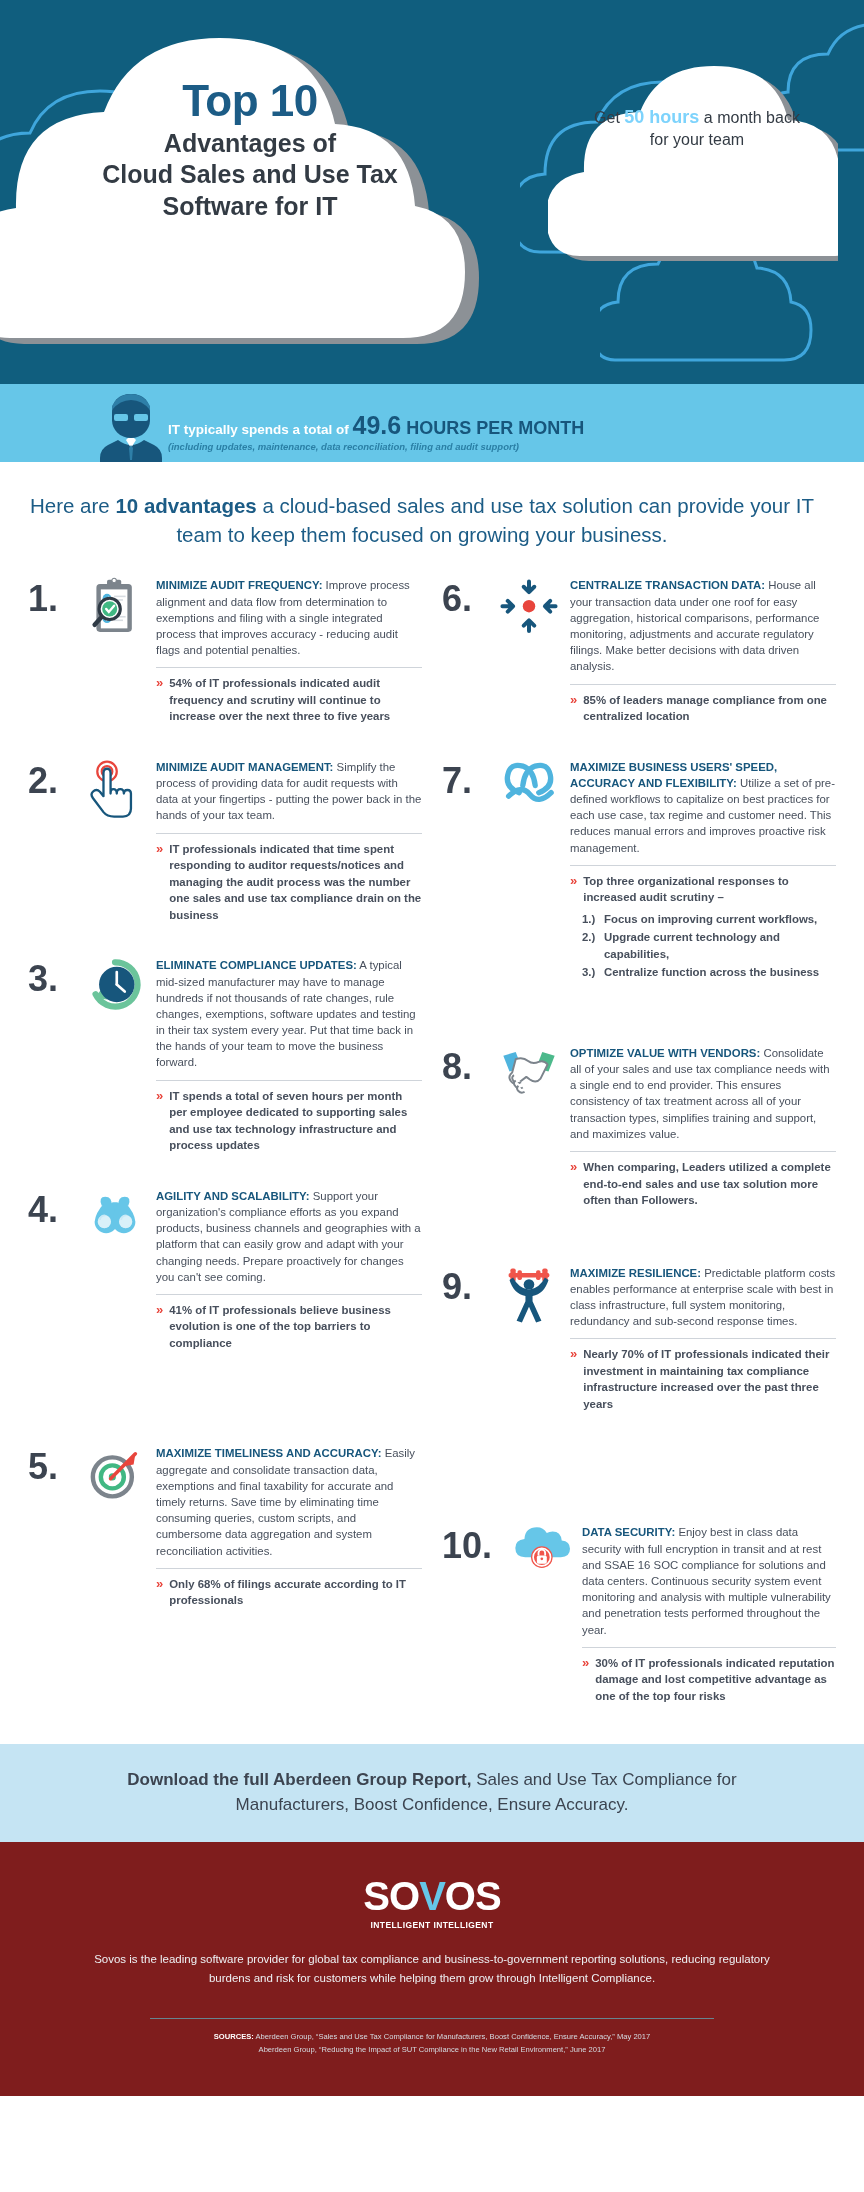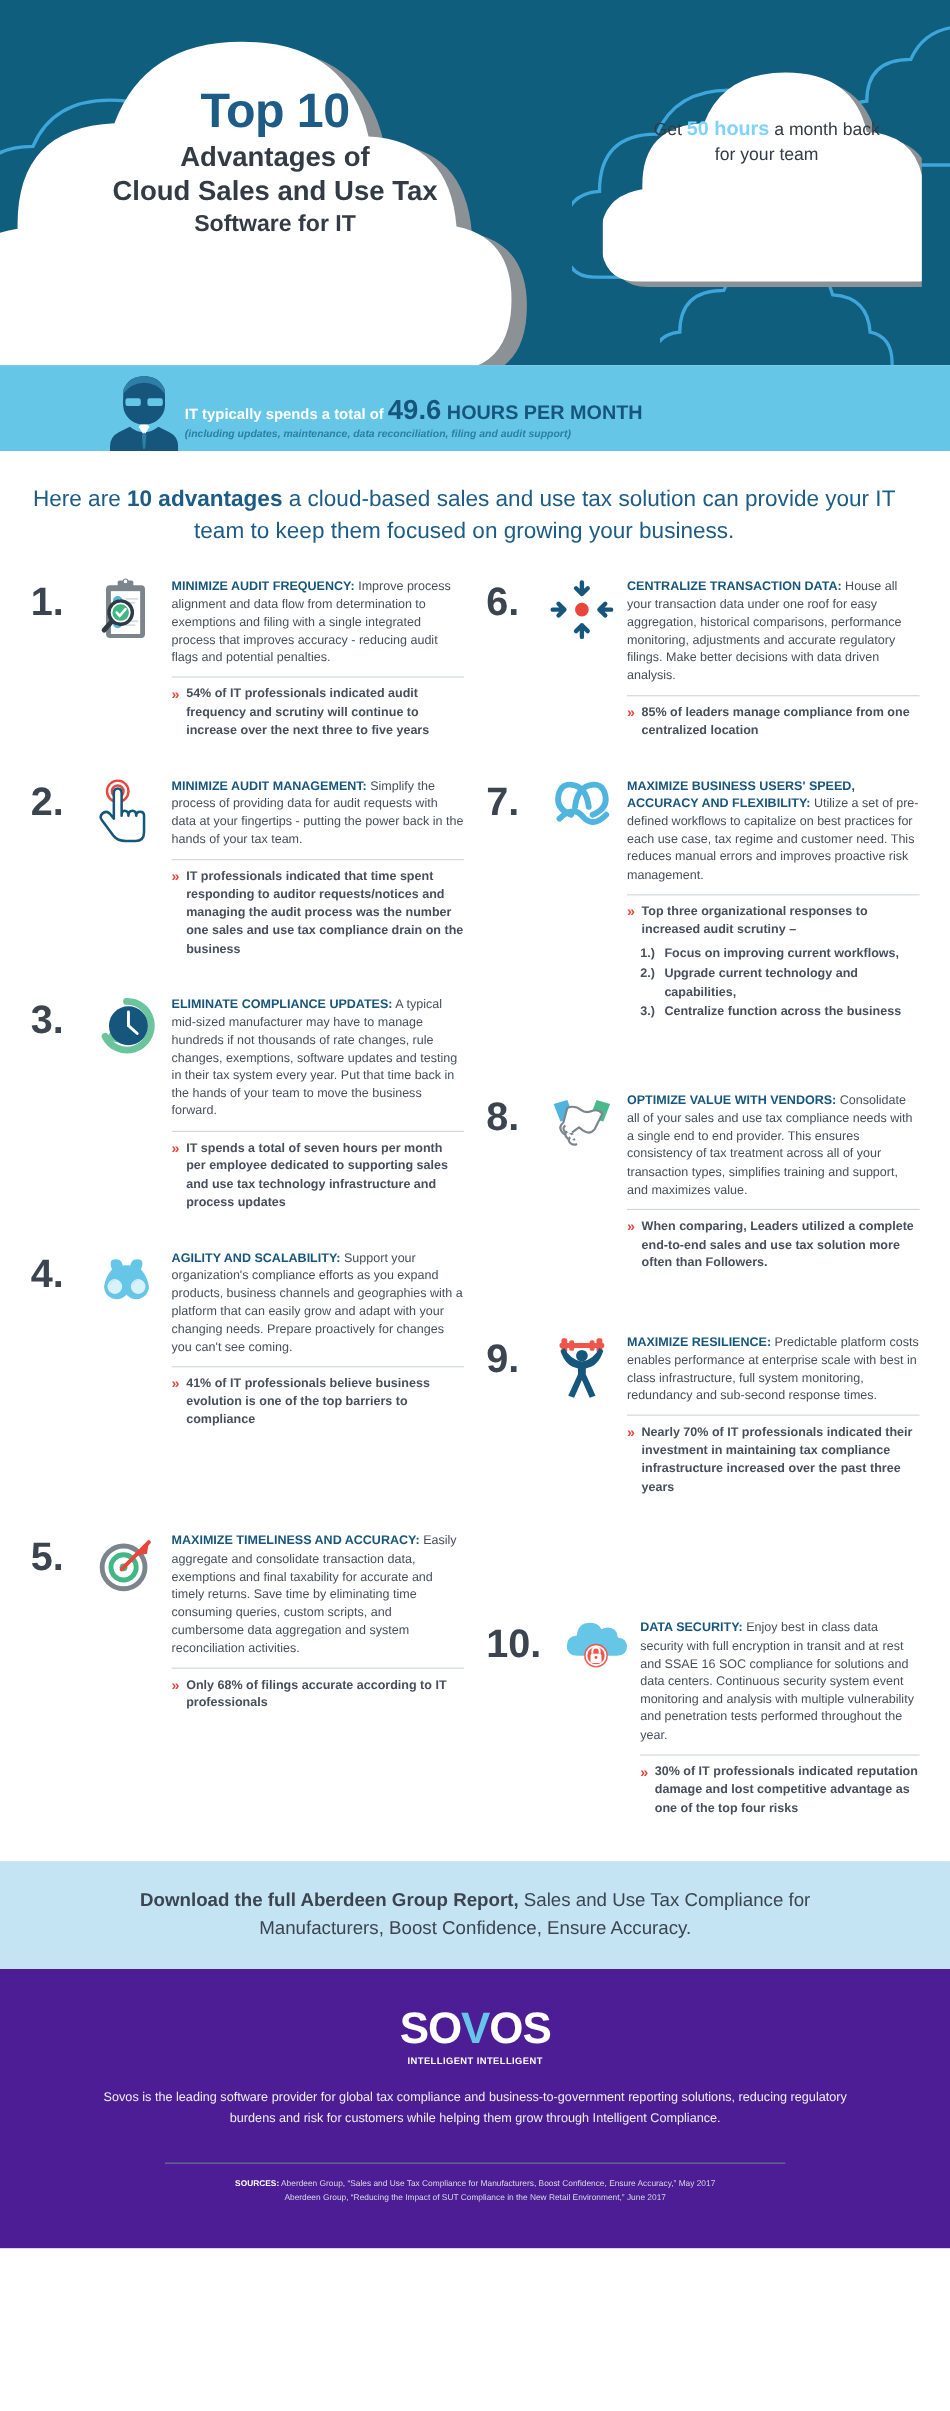--- a/index.html
+++ b/index.html
@@ -7,21 +7,21 @@
     width: 864px;
     font-family: "Liberation Sans", sans-serif;
     background: #ffffff;
     color: #3c4858;
   }
   .page { width: 864px; position: relative; overflow: hidden; }
 
   
   .hero {
     position: relative;
-    height: 332px;
+    height: 384px;
     background: #105E7E;
     overflow: hidden;
   }
   .bg-cloud { position: absolute; }
 
   .cloud-main {
     position: absolute;
     left: -30px; top: 18px;
     width: 540px; height: 330px;
   }
@@ -38,21 +38,21 @@
   }
   .hero-top10 {
     font-size: 44px;
     font-weight: bold;
     color: #1C5C86;
     letter-spacing: -0.5px;
     line-height: 1.05;
   }
   .hero-sub1 { font-size: 25px; font-weight: bold; color: #333b44; line-height: 1.25; margin-top: 4px; }
   .hero-sub2 { font-size: 25px; font-weight: bold; color: #333b44; line-height: 1.25; }
-  .hero-sub3 { font-size: 21px; font-weight: bold; color: #333b44; line-height: 1.25; }
+  .hero-sub3 { font-size: 25px; font-weight: bold; color: #333b44; line-height: 1.25; }
 
   .hero-text-sub {
     position: absolute;
     left: 592px; top: 105px;
     width: 210px;
     text-align: center;
     font-size: 16px;
     color: #333b44;
     line-height: 1.35;
   }
@@ -141,21 +141,21 @@
     text-align: center;
     padding: 24px 70px;
     font-size: 17px;
     color: #3c4450;
     line-height: 1.45;
   }
   .cta b { font-weight: bold; }
 
   
   .footer {
-    background: #4c1d95;
+    background: #7f1d1d;
     text-align: center;
     padding: 34px 90px 40px 90px;
     color: #ffffff;
   }
   .logo { font-size: 40px; font-weight: bold; letter-spacing: -1px; line-height: 1; }
   .logo .v { color: #66C6E8; }
   .logo-tag { font-size: 8.5px; letter-spacing: 0.4px; margin-top: 4px; font-weight: bold; }
   .footer-desc { margin-top: 20px; font-size: 11.5px; line-height: 1.65; color: #eef1f4; }
   .footer-rule { border-top: 1px solid #66848f; margin: 30px 60px 12px 60px; }
   .sources { font-size: 7.6px; line-height: 1.7; color: #d5dce2; }

